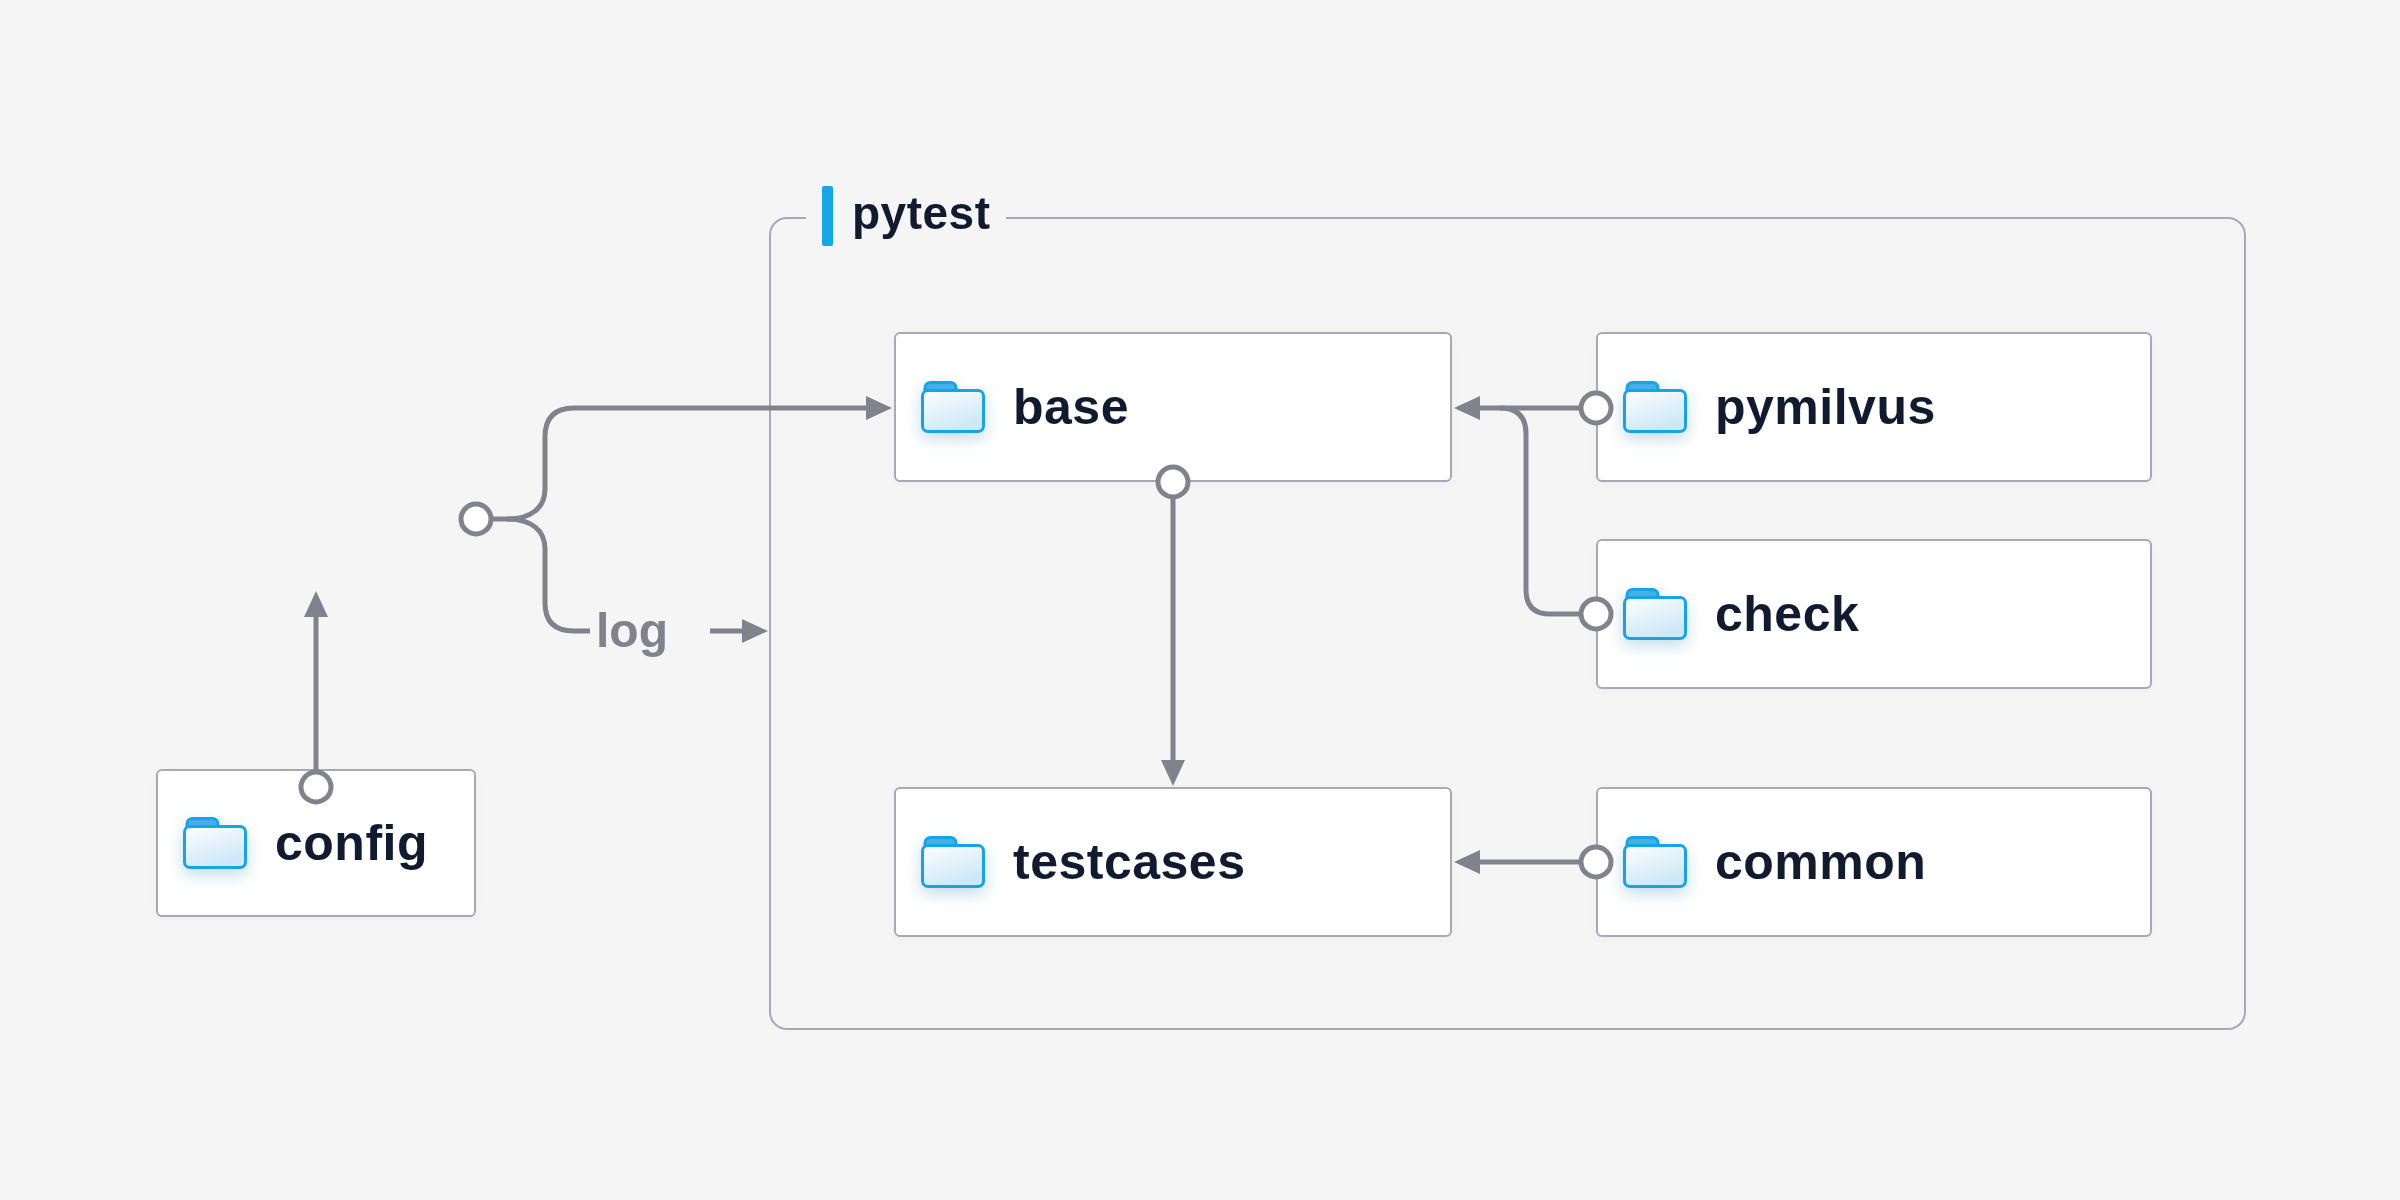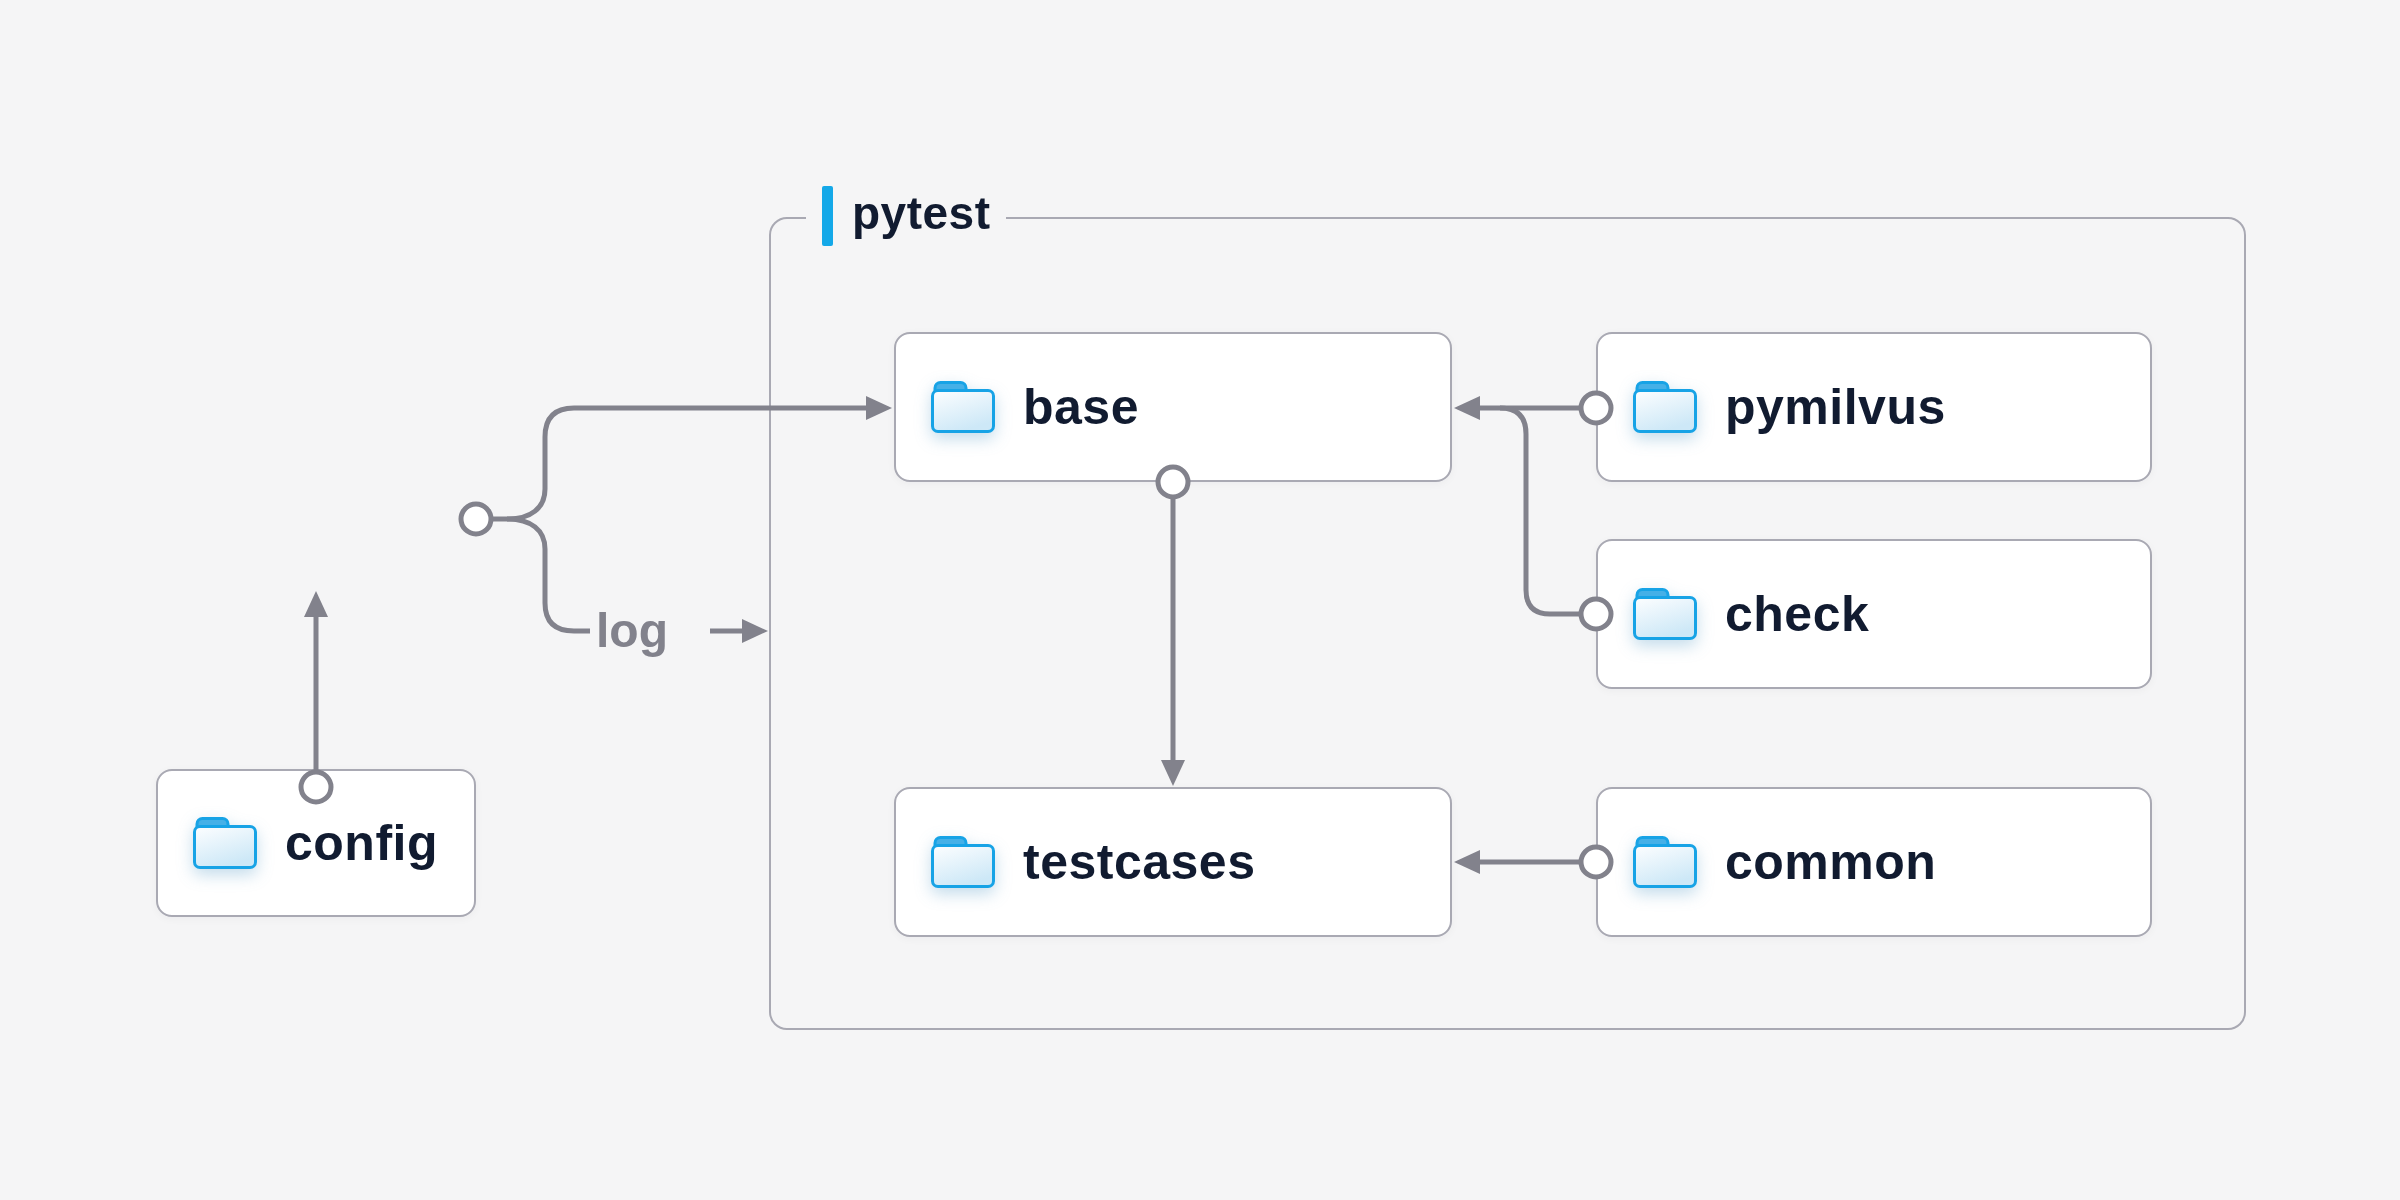--- a/index.html
+++ b/index.html
@@ -43,26 +43,26 @@
     font-size:46px;
     font-weight:700;
     color:var(--text-dark,#111b30);
     letter-spacing:0.5px;
   }
   
   .node{
     position:absolute;
     background:var(--node-fill,#ffffff);
     border:2px solid var(--node-border,#a9a9b3);
-    border-radius:16px;
+    border-radius:6px;
     box-sizing:border-box;
     display:flex;
     align-items:center;
     gap:27px;
-    padding-left:34px;
+    padding-left:24px;
     z-index:3;
     box-shadow:0 2px 8px rgba(20,30,60,0.04);
   }
   .node .label{
     font-size:50px;
     font-weight:700;
     color:var(--text-dark,#111b30);
     letter-spacing:0.5px;
     white-space:nowrap;
   }

